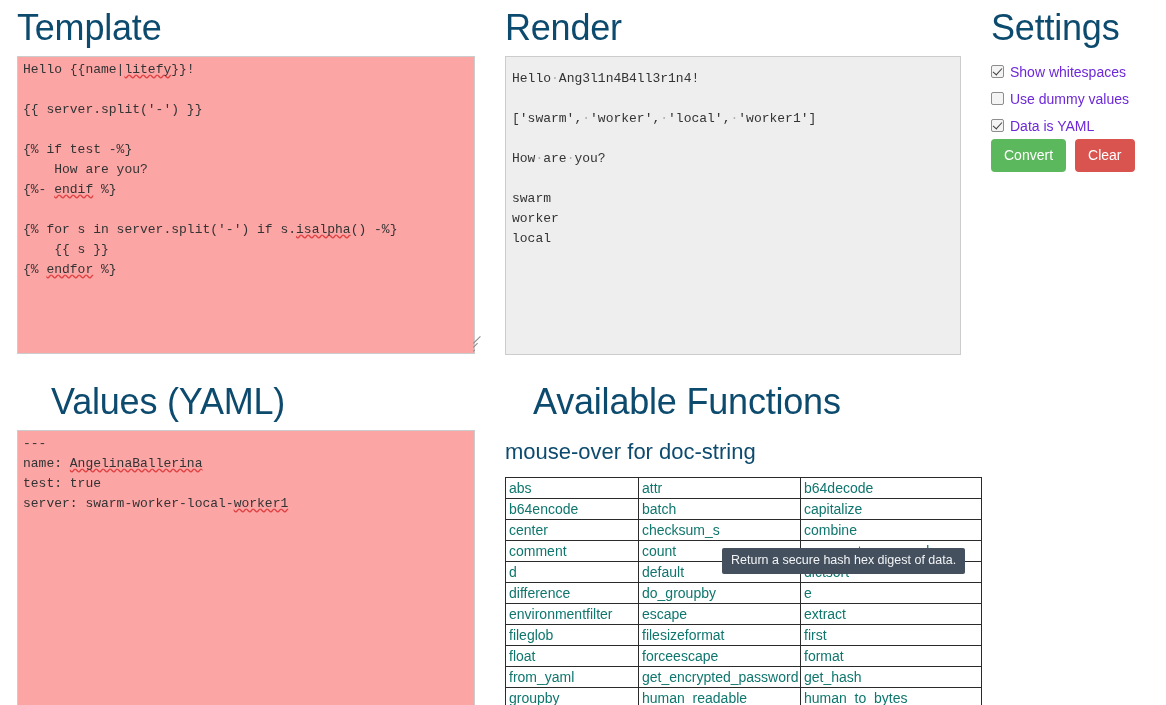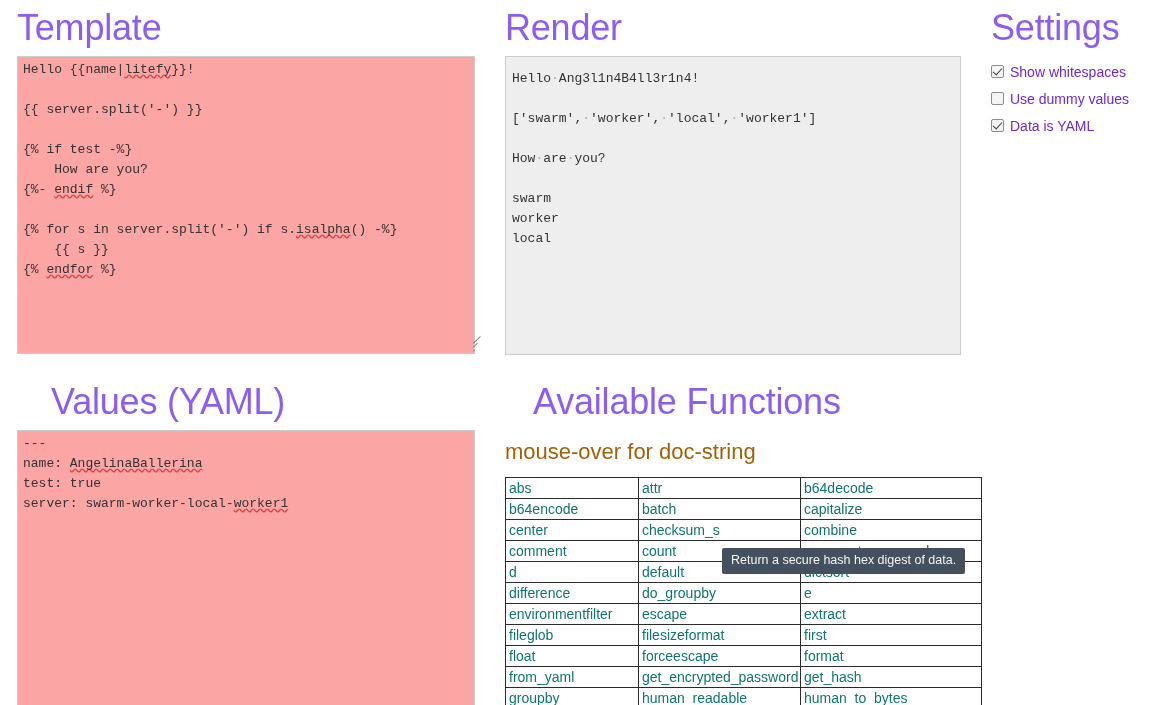--- a/index.html
+++ b/index.html
@@ -13,21 +13,21 @@
   }
   .page { position: relative; width: 1166px; height: 705px; }
 
   
   h1.section-title {
     position: absolute;
     margin: 0;
     font-weight: normal;
     font-size: 36px;
     line-height: 40px;
-    color: #8b5cf6;
+    color: #0c4a6e;
     letter-spacing: -0.2px;
   }
 
   
   .code-area {
     position: absolute;
     background: #fca5a5;
     border: 1px solid #cccccc;
     font-family: "Liberation Mono", monospace;
     font-size: 13px;
@@ -125,21 +125,21 @@
     cursor: pointer;
   }
 
   
   .subtitle {
     position: absolute;
     margin: 0;
     font-weight: normal;
     font-size: 22px;
     line-height: 26px;
-    color: #a16207;
+    color: #0c4a6e;
   }
   table.func-table {
     position: absolute;
     left: 505px;
     top: 477px;
     width: 476px;
     border-collapse: collapse;
     table-layout: fixed;
     font-size: 14px;
   }
@@ -215,20 +215,24 @@
       <div class="check-row">
         <span class="cbx"></span>
         <span>Use dummy values</span>
       </div>
       <div class="check-row">
         <span class="cbx checked"></span>
         <span>Data is YAML</span>
       </div>
     </div>
 
+  <div class="btn-row" id="settings-buttons">
+      <button class="btn" style="background: rgb(92, 184, 92);">Convert</button>
+      <button class="btn" style="background: rgb(217, 83, 79);">Clear</button>
+    </div>
 
   <h1 class="section-title" style="left:20px; top:382px;margin-left:31px;">Values (YAML)</h1>
 
   <div class="code-area" id="values-area" style="left:17px; top:430px; width:458px; height:290px;">---
 name: <span class="sp">AngelinaBallerina</span>
 test: true
 server: swarm-worker-local-<span class="sp">worker1</span></div>
 
   <h1 class="section-title" style="left:505px; top:382px;margin-left:28px;">Available Functions</h1>
   <h2 class="subtitle" style="left:505px; top:439px;">mouse-over for doc-string</h2>

